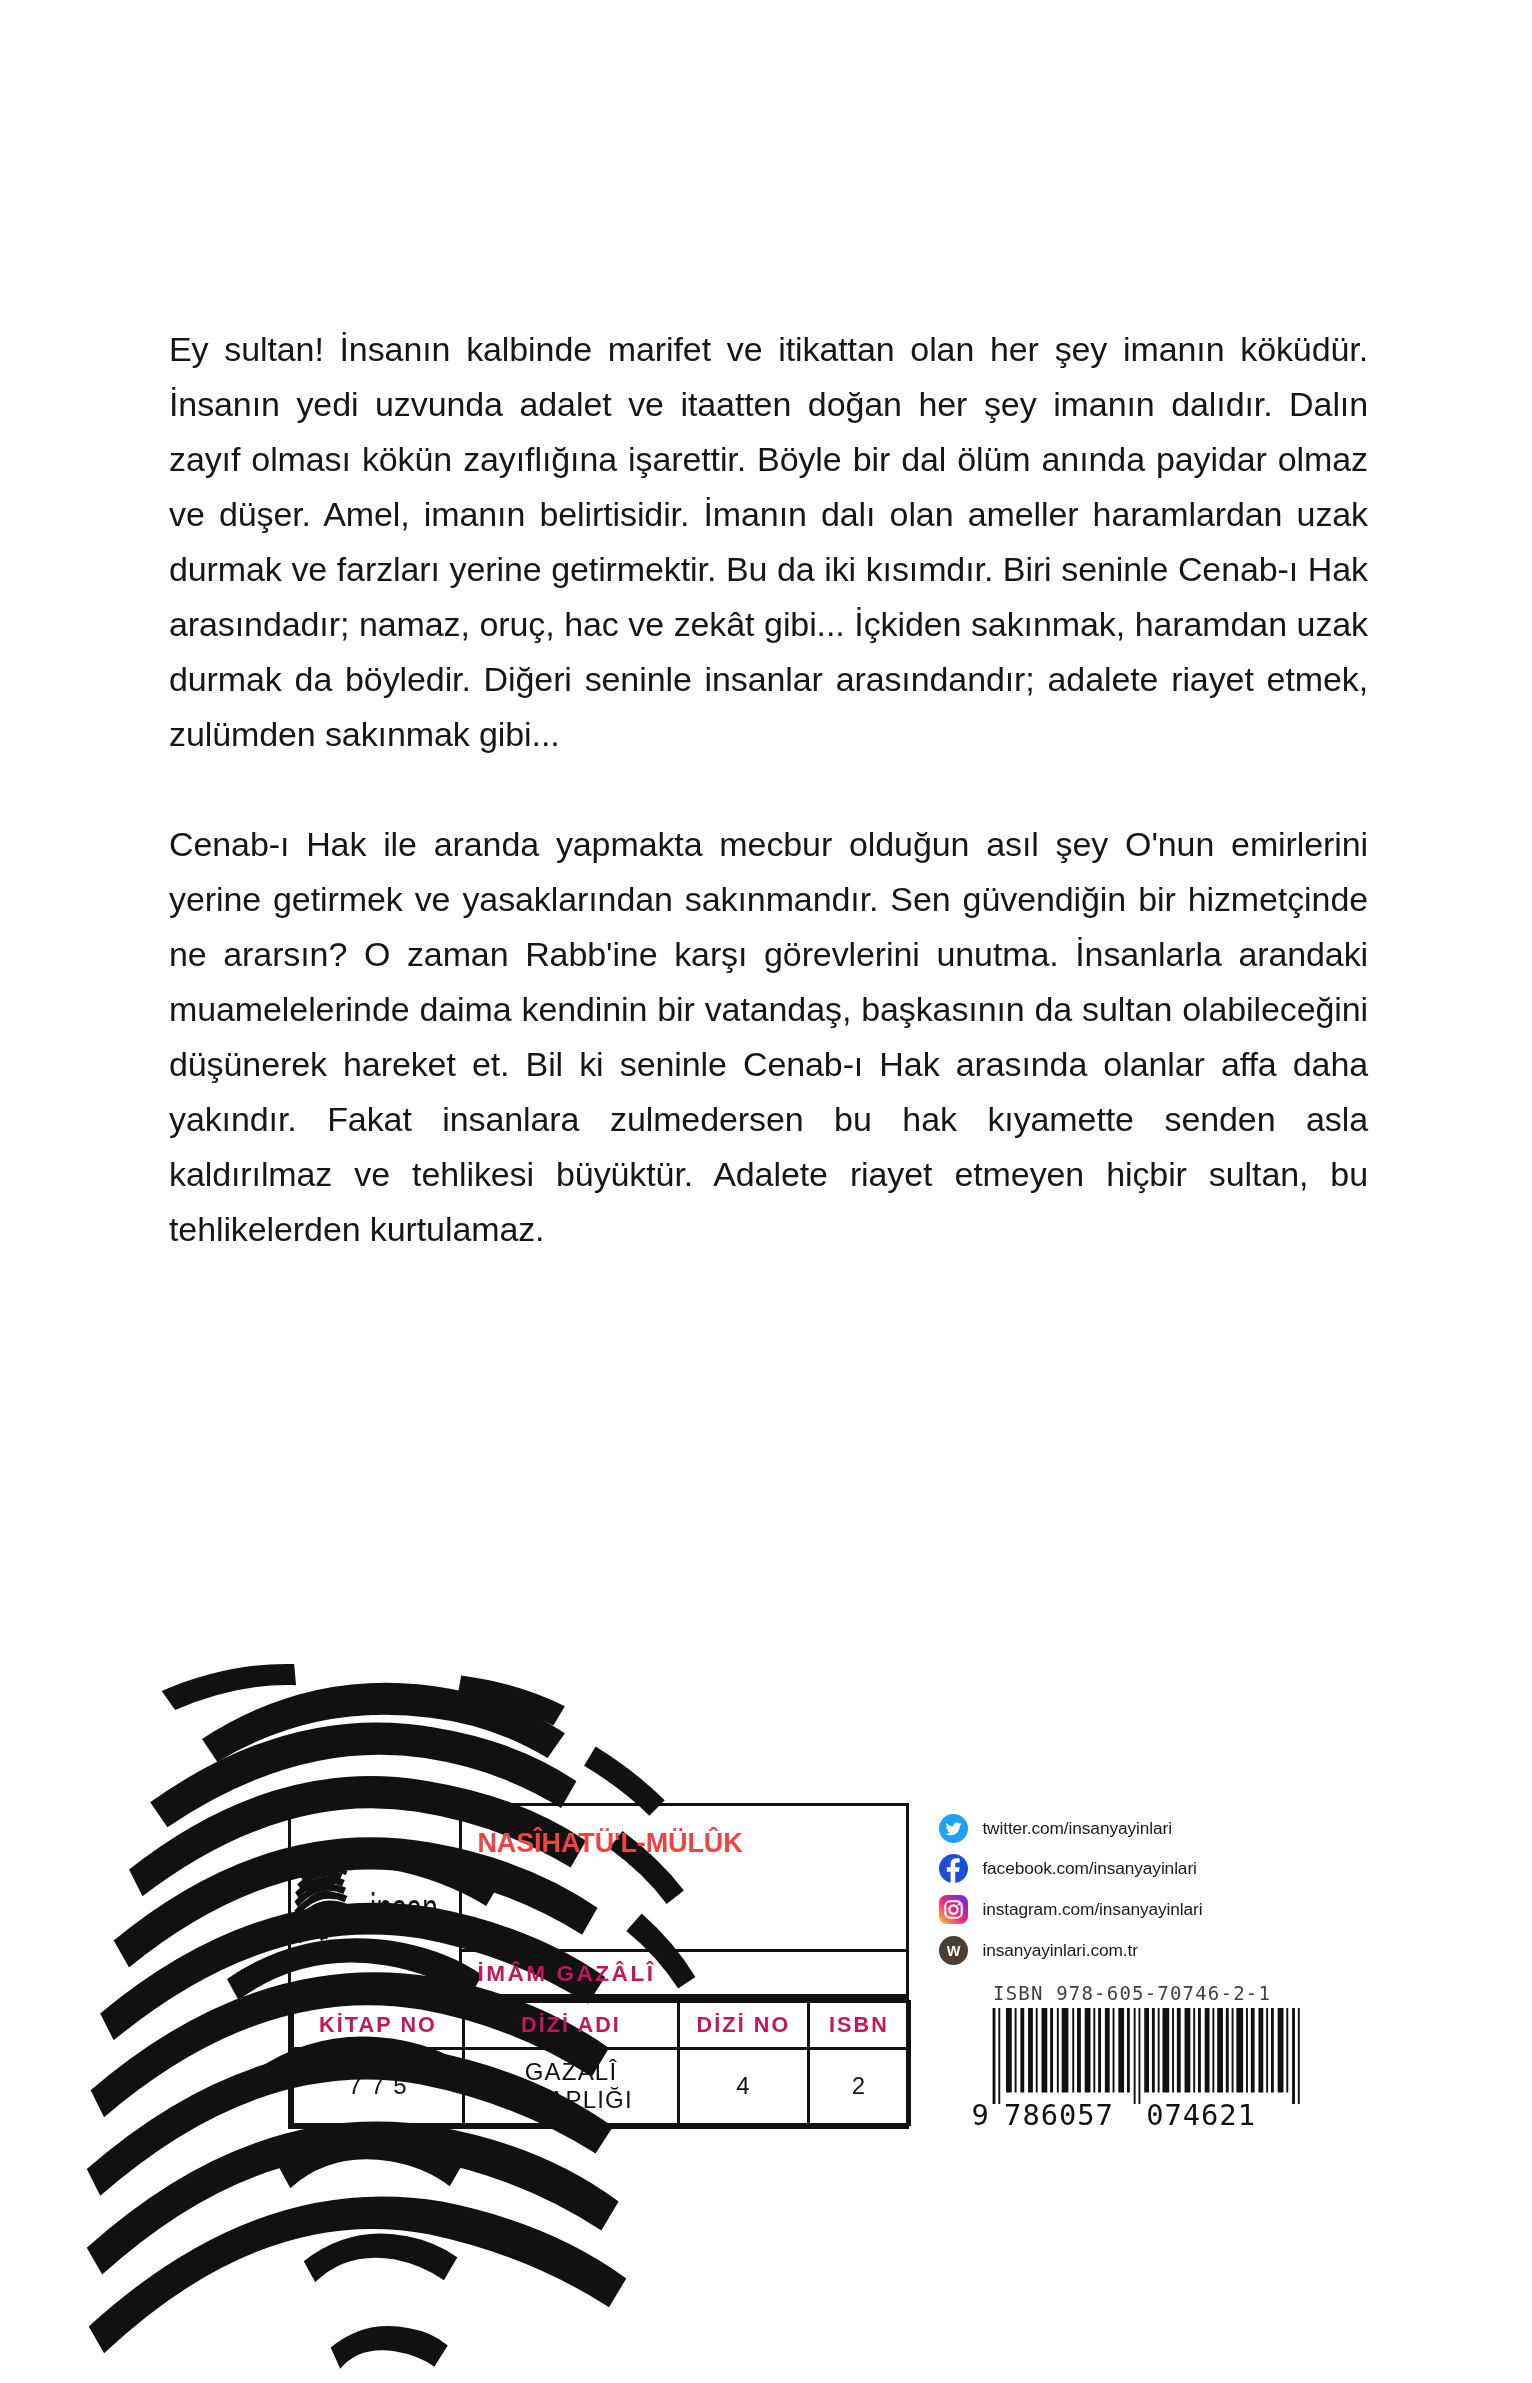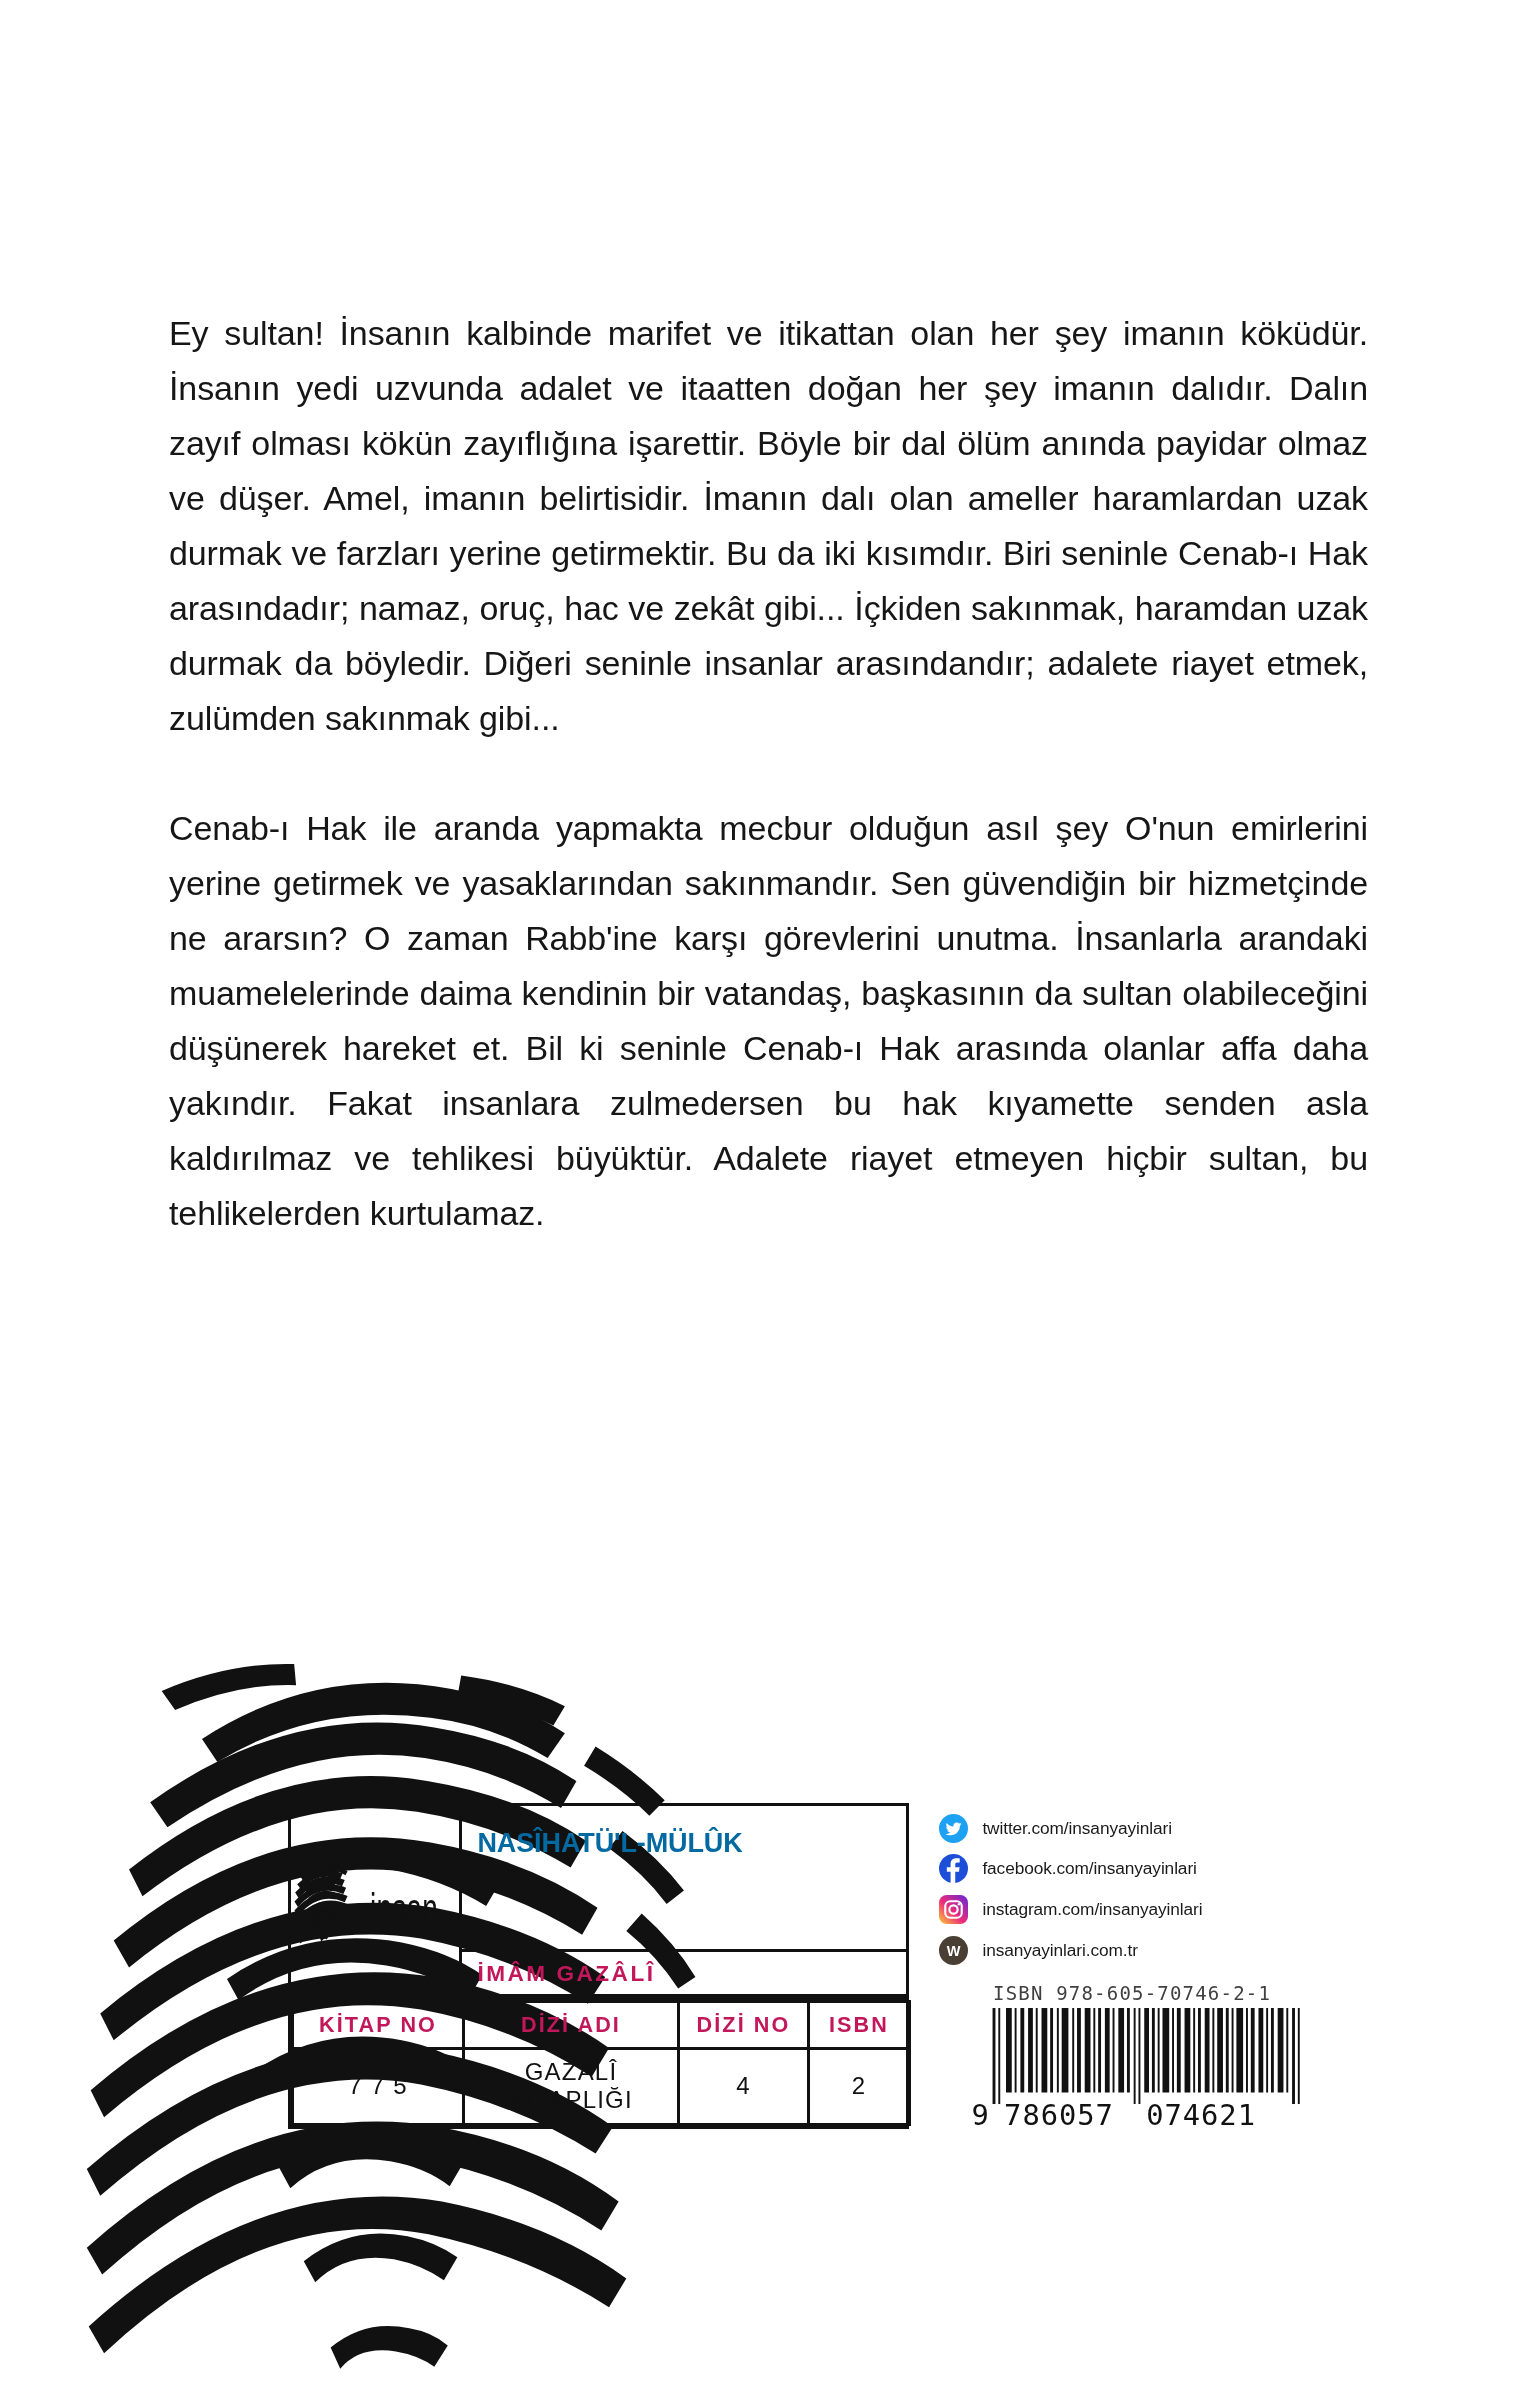--- a/index.html
+++ b/index.html
@@ -25,21 +25,21 @@
     height: 759px;
     z-index: 0;
     pointer-events: none;
   }
   #fingerprint-art svg { display: block; width: 100%; height: 100%; }
 
   
   #body-copy {
     position: absolute;
     left: 169px;
-    top: 306px;
+    top: 322px;
     width: 1199px;
     z-index: 2;
   }
   .para {
     font-size: 34px;
     line-height: 55px;
     text-align: justify;
     text-justify: inter-word;
     color: #161616;
     letter-spacing: -0.1px;
@@ -118,21 +118,21 @@
     letter-spacing: -0.2px;
     color: #111111;
     white-space: nowrap;
     margin: 0 0 9.6px 0;
   }
   #book-subtitle {
     font-size: 27px;
     line-height: 33px;
     font-weight: 700;
     letter-spacing: -0.1px;
-    color: #0369a1;
+    color: #ef4444;
     white-space: nowrap;
     margin: 0;
   }
   #author-cell {
     padding: 6.7px 0 6.7px 15.4px;
     border-bottom: 3.8px solid #111111;
   }
   #book-author {
     font-size: 22.6px;
     line-height: 29px;

